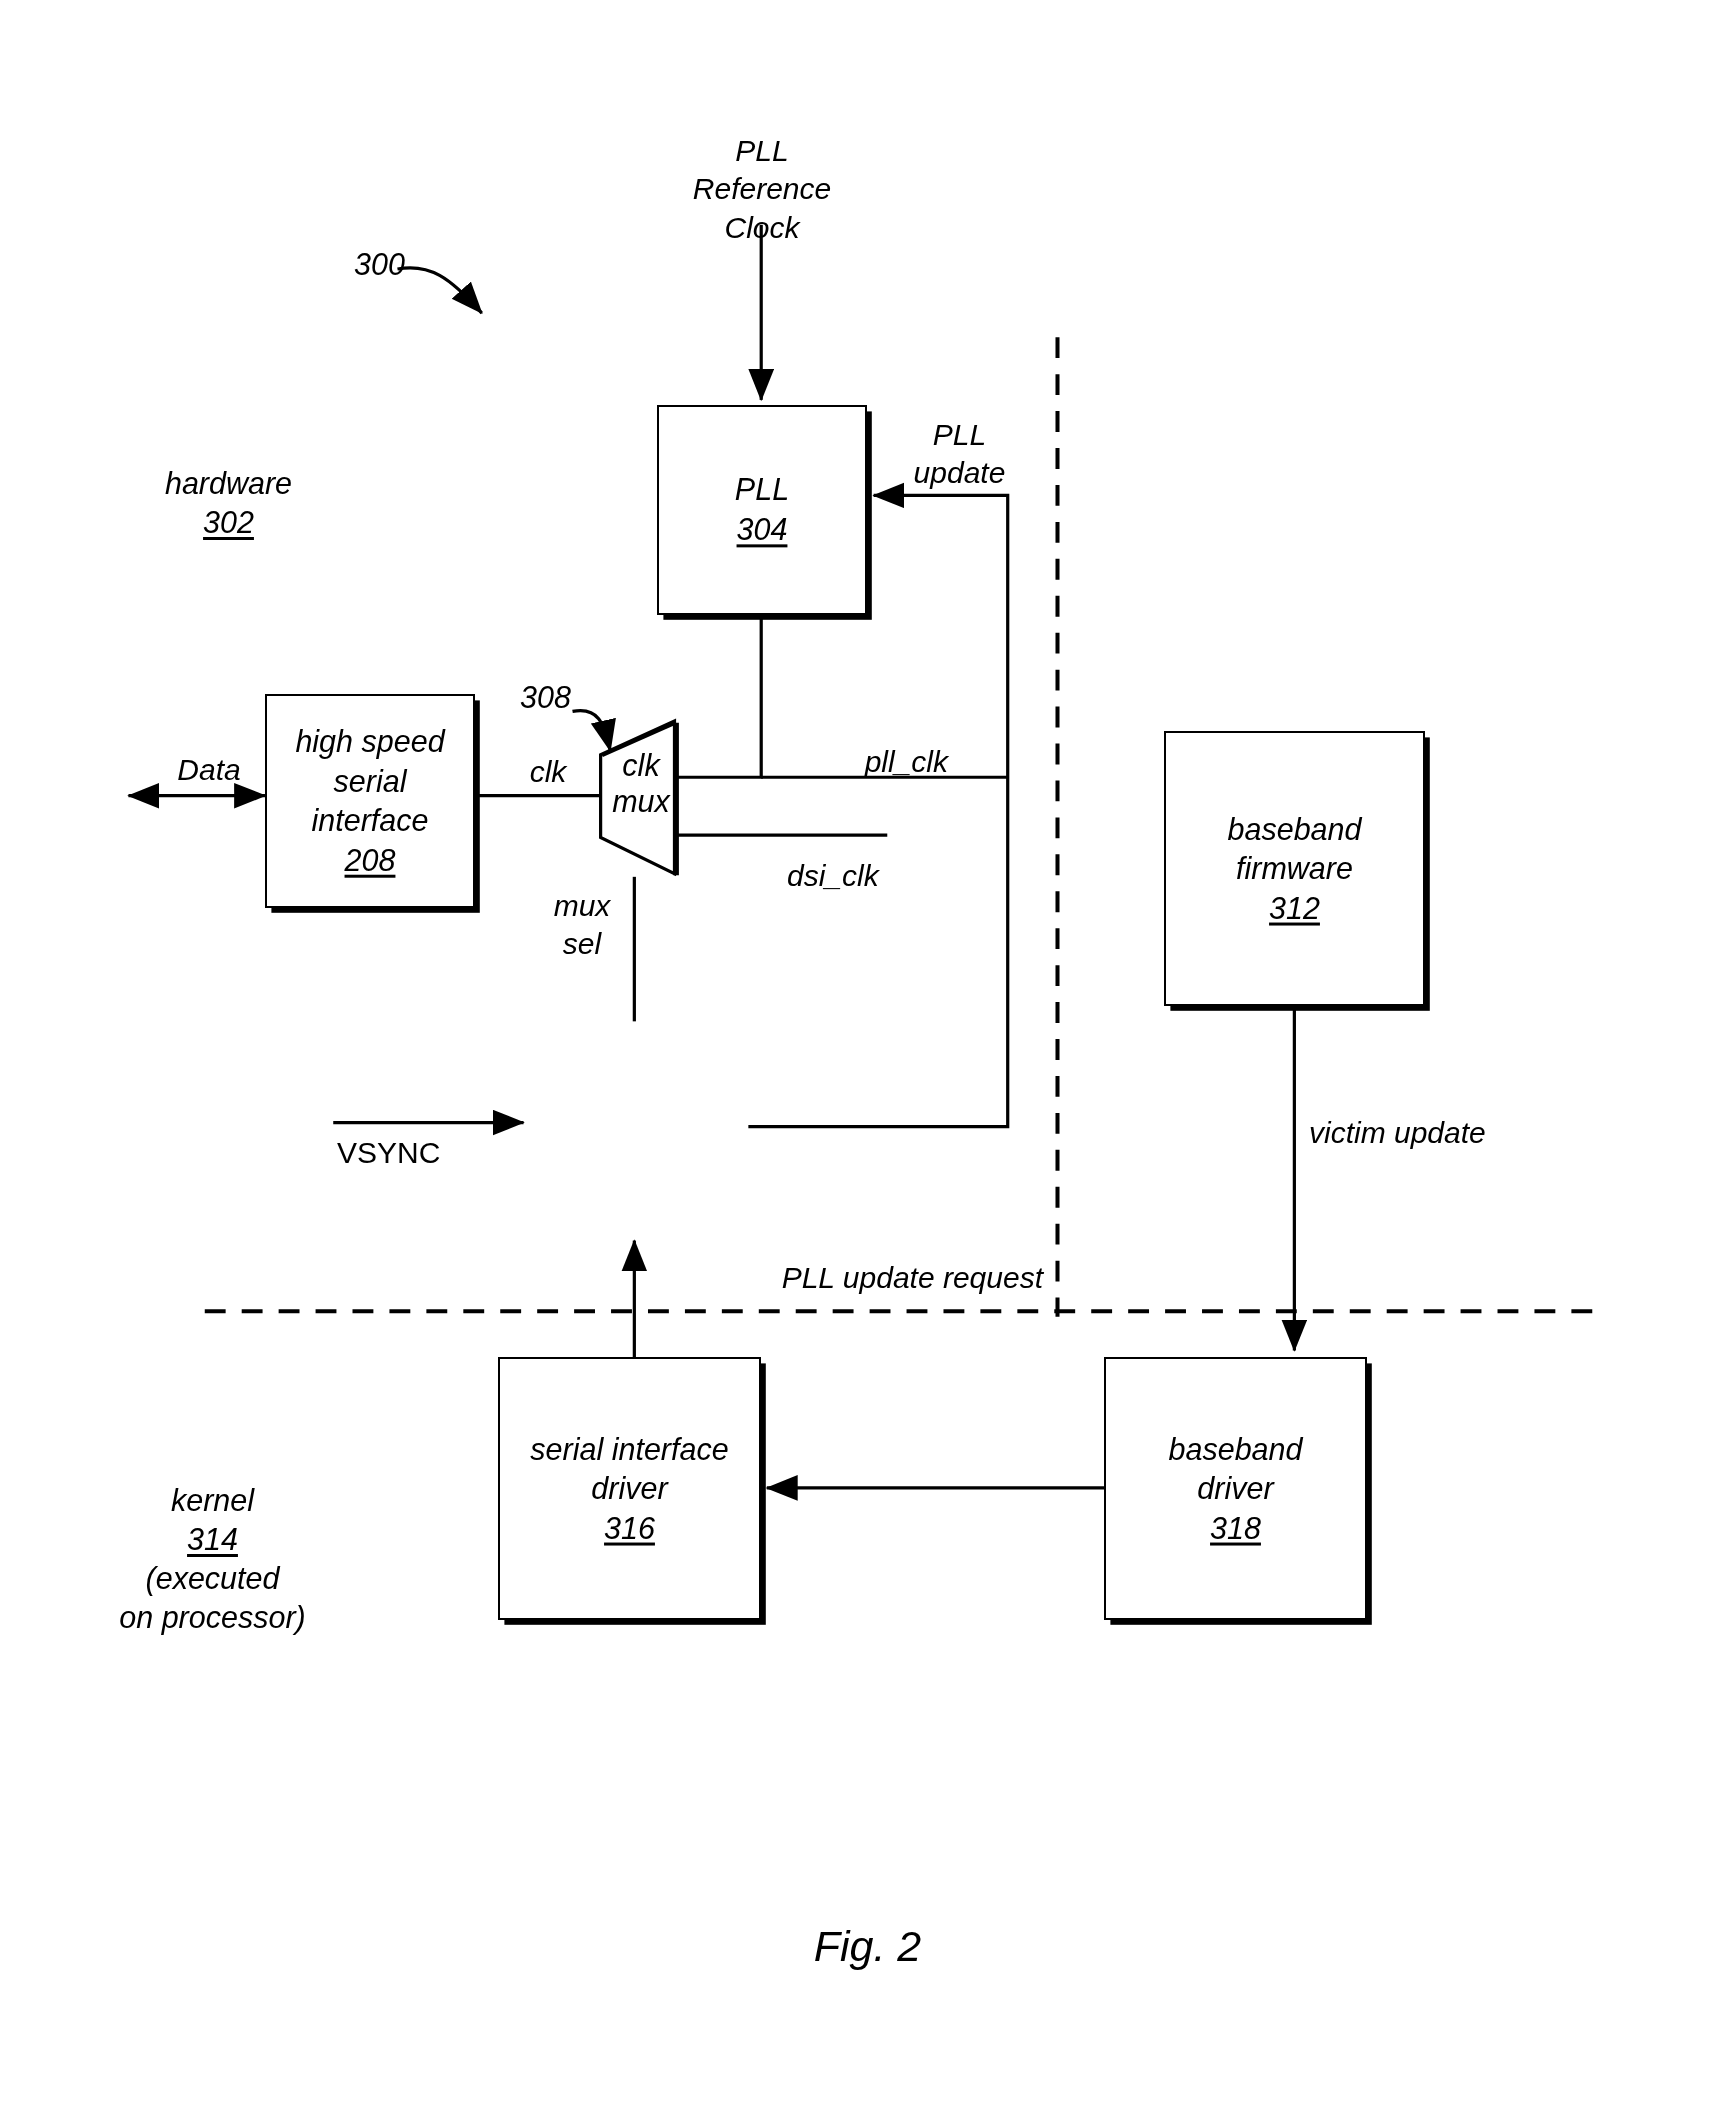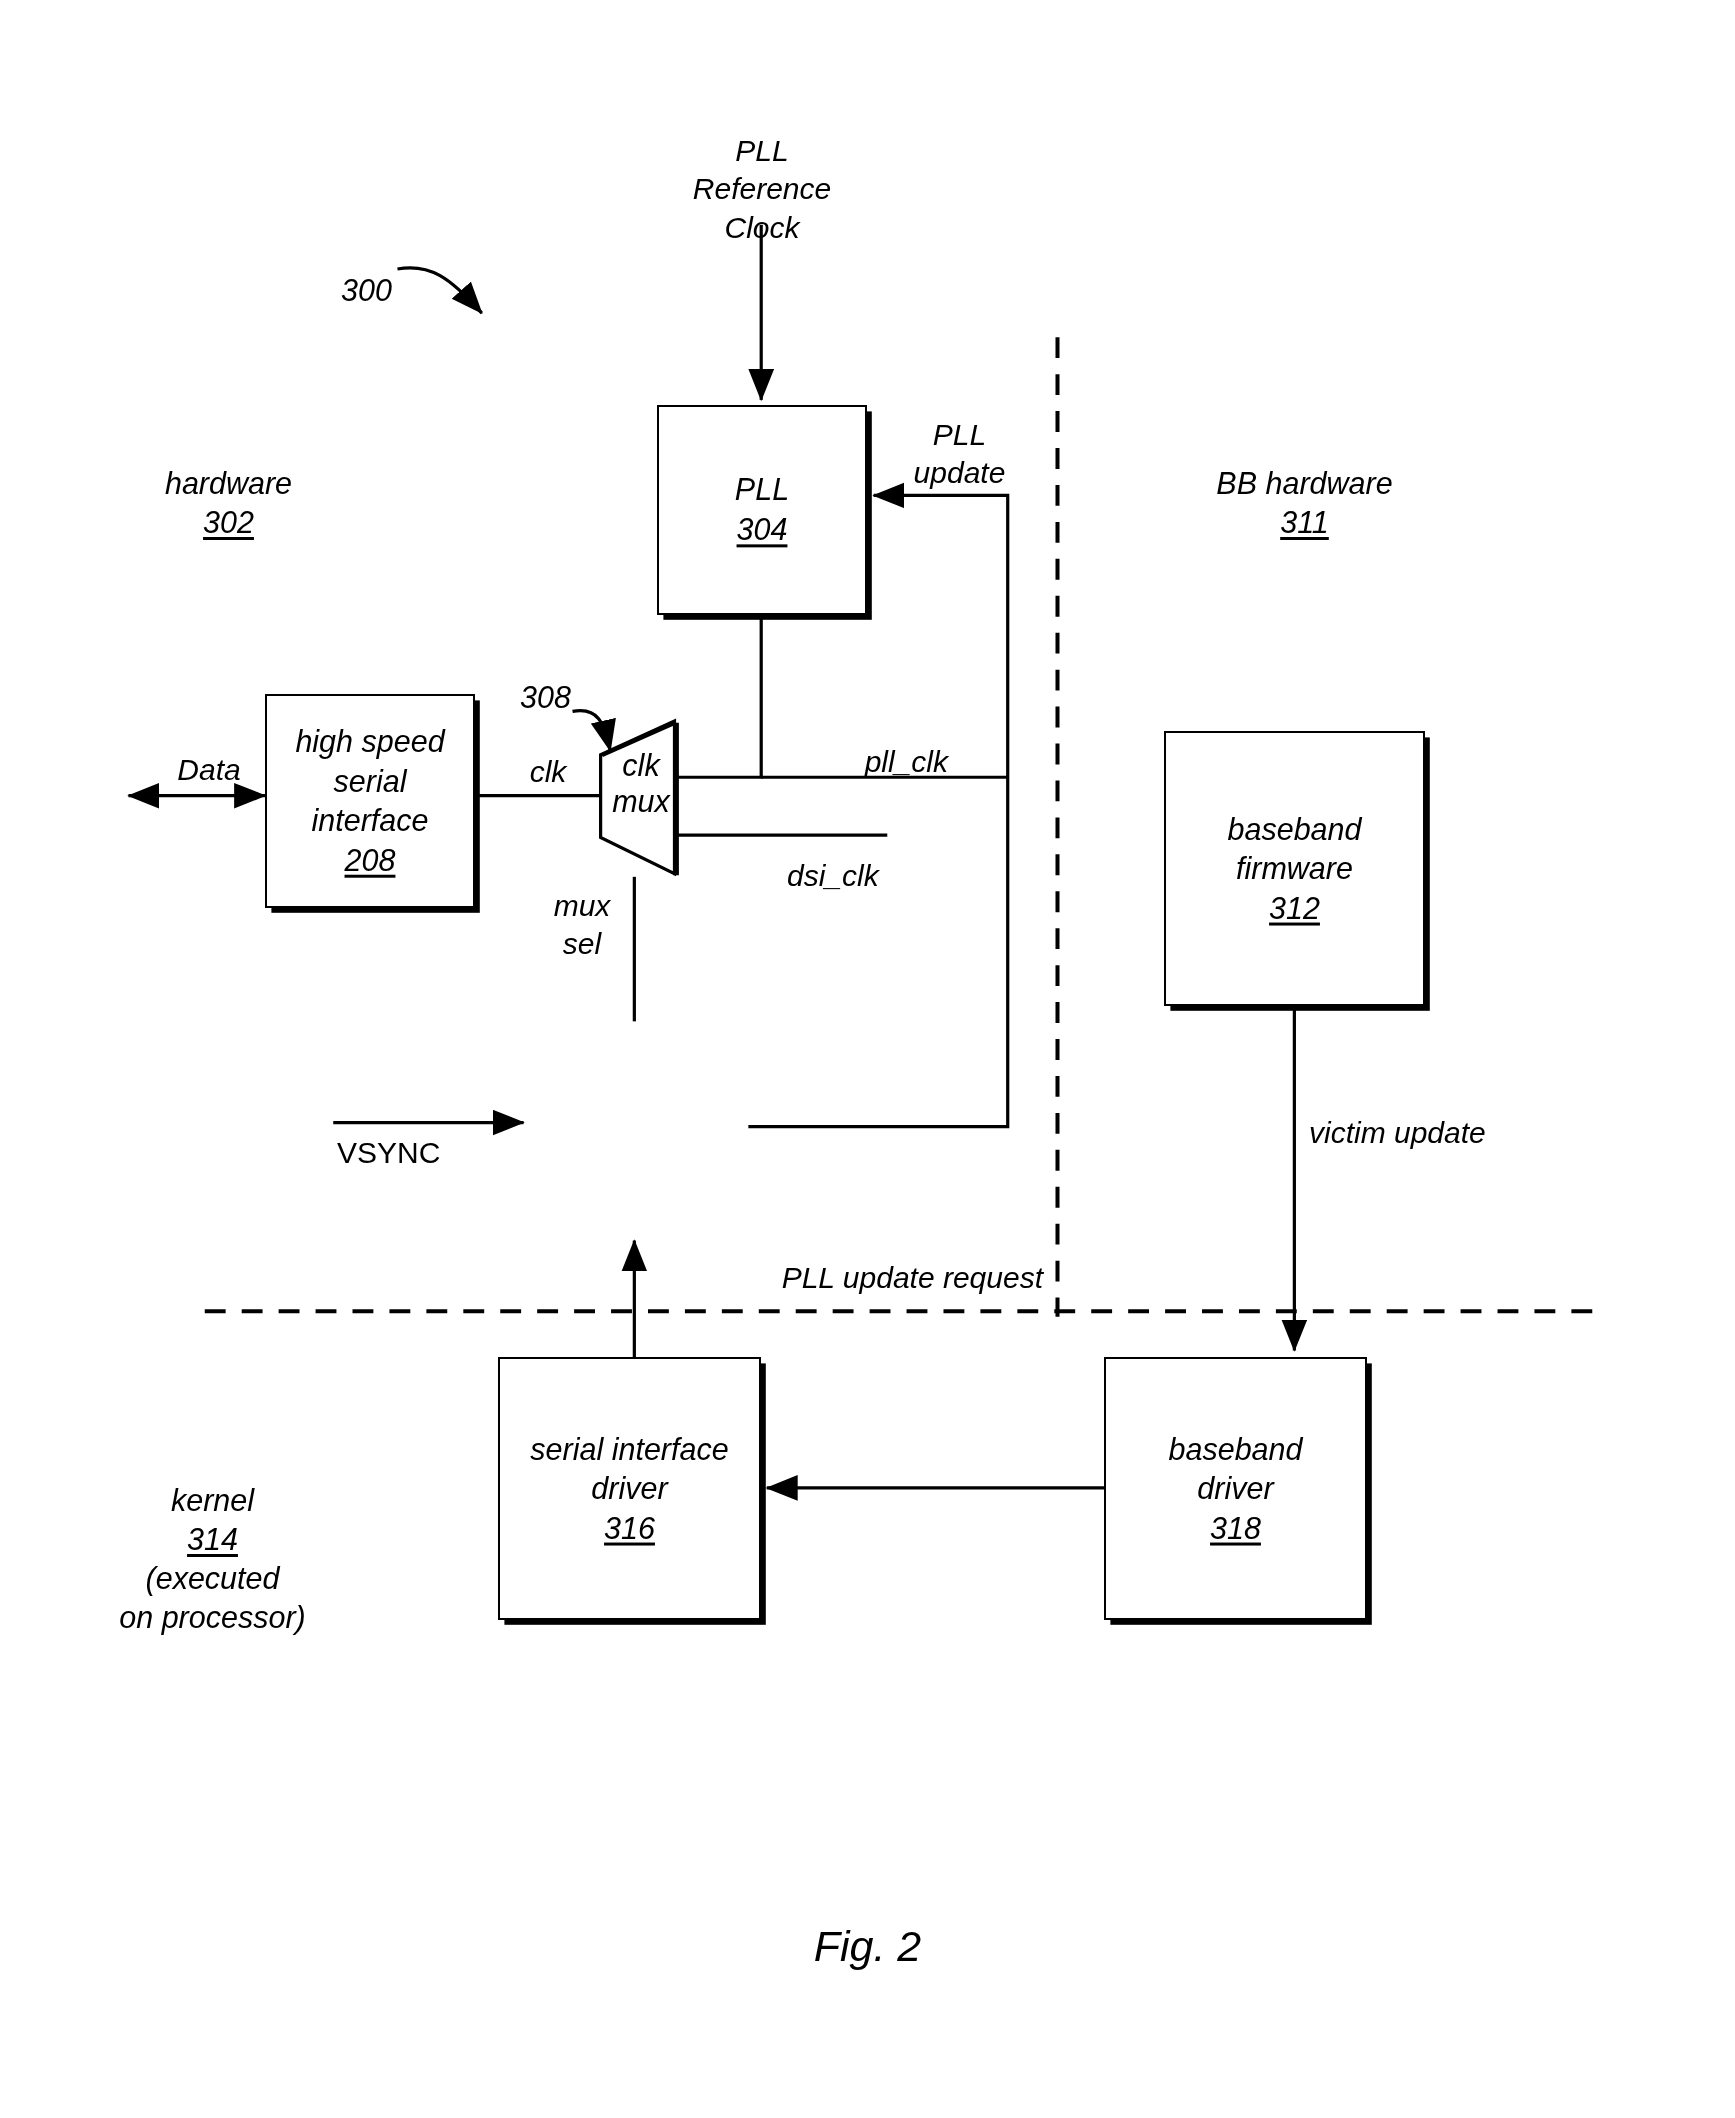--- a/index.html
+++ b/index.html
@@ -153,25 +153,24 @@
 driver</span><br><span class="u">318</span></div>
   </div>
 
   <div class="mux-text" style="left:604px; top:748px; width:74px;">clk
 mux</div>
 
   <div class="lbl sz-sig" style="left:657px; top:132px; width:210px;">PLL
 Reference
 Clock</div>
 
-  <div class="lbl sz-ref" style="left:341px; top:245px; width:64px; text-align:left;margin-top:26px;">300</div>
+  <div class="lbl sz-ref" style="left:341px; top:245px; width:64px; text-align:right;">300</div>
 
   <div class="lbl sz-grp" style="left:124px; top:464px; width:209px;"><span>hardware</span><br><span class="u">302</span></div>
 
-  <div class="lbl sz-grp" style="left:1176px; top:464px; width:257px;"><span>BB hardware</span><br><span class="u">311</span></div>
 
   <div class="lbl sz-sig" style="left:887px; top:416px; width:145px;">PLL
 update</div>
 
   <div class="lbl sz-ref" style="left:520px; top:678px; width:64px; text-align:left;">308</div>
 
   <div class="lbl sz-sig" style="left:504px; top:753px; width:88px;">clk</div>
 
   <div class="lbl sz-sig" style="left:787px; top:743px; width:161px; text-align:right;">pll_clk</div>
 

